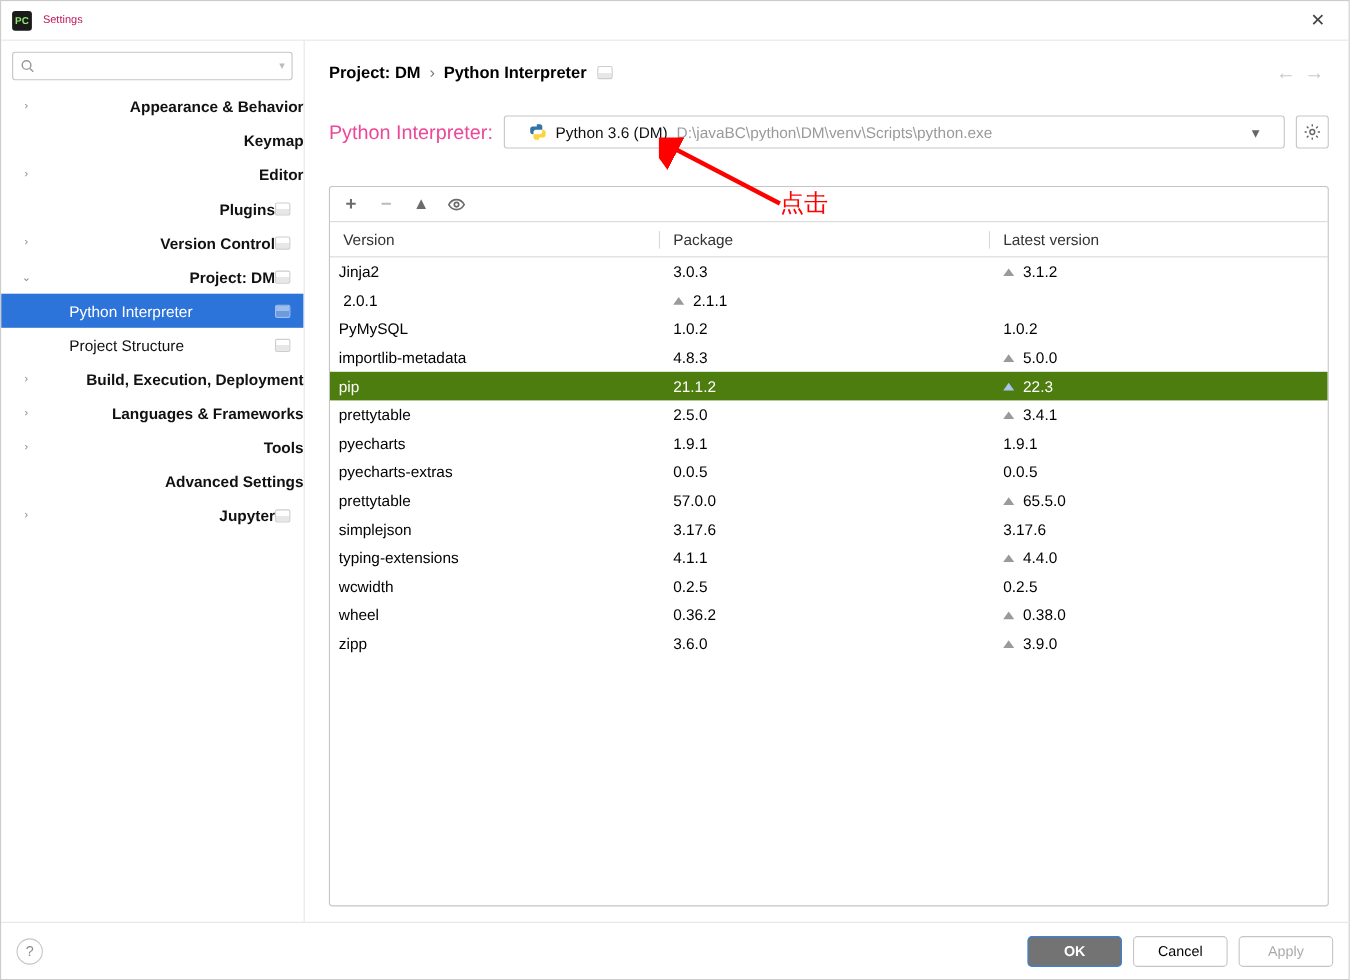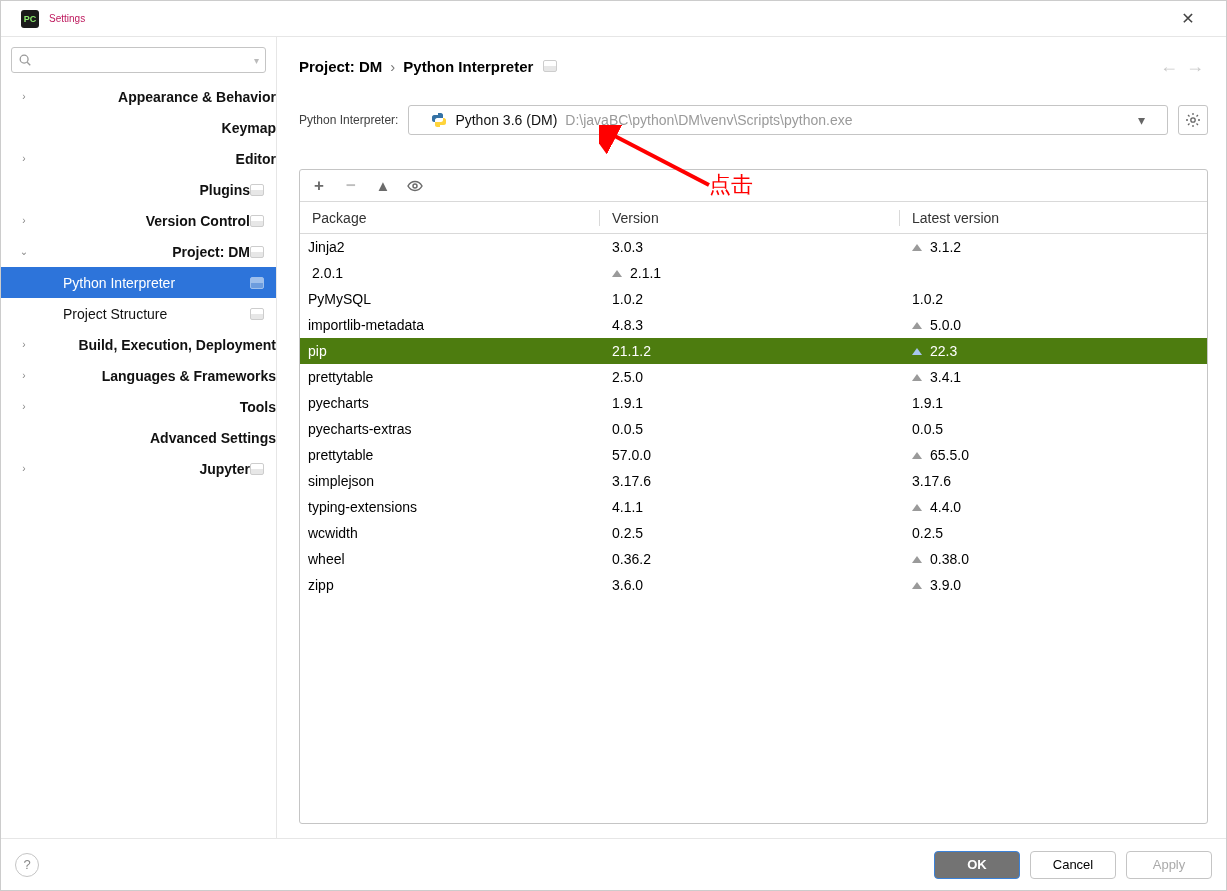--- a/index.html
+++ b/index.html
@@ -14,21 +14,21 @@
     display: flex;
     flex-direction: column;
     border: 1px solid #ccc;
   }
 
   
   .title-bar {
     height: 36px;
     display: flex;
     align-items: center;
-    padding: 0 20px;
+    padding: 0 10px;
     border-bottom: 1px solid #e6e6e6;
   }
   .title-bar .app-icon {
     width: 18px; height: 18px;
     background: #1a1a1a;
     border-radius: 3px;
     display: inline-flex;
     align-items: center;
     justify-content: center;
     margin-right: 10px;
@@ -144,21 +144,21 @@
   }
   .crumb-row .spacer { flex: 1; }
   .nav-arrow { color: #c9c9c9; font-size: 18px; padding: 0 4px; cursor: pointer; }
 
   .interp-row {
     display: flex;
     align-items: center;
     gap: 10px;
     margin-bottom: 16px;
   }
-  .interp-label { font-size: 12px; color: #404040; white-space: nowrap; }
+  .interp-label { font-size: 18px; color: #ec4899; white-space: nowrap; }
   .interp-select {
     flex: 1;
     height: 30px;
     border: 1px solid #c5c5c5;
     border-radius: 3px;
     display: flex;
     align-items: center;
     padding: 0 22px;
     gap: 8px;
     font-size: 14px;
@@ -423,22 +423,22 @@
           </span>
         <span class="tool-btn">▲</span>
         <span class="tool-btn">
           <svg width="16" height="16" viewBox="0 0 16 16" fill="none" stroke="#6b6b6b" stroke-width="1.5">
             <path d="M1 8s2.5-4.5 7-4.5S15 8 15 8s-2.5 4.5-7 4.5S1 8 1 8z"></path>
               <circle cx="8" cy="8" r="2"></circle>
           </svg>
         </span>
       </div>
       <div class="pkg-header-row">
+        <div class="col c2">Version</div>
         <div class="col c1">Package</div>
-        <div class="col c2">Version</div>
         <div class="col c3">Latest version</div>
       </div>
       <div class="pkg-body" id="pkg-body">
           <div class="pkg-row">
             <div class="col c1">Jinja2</div>
             <div class="col c2">3.0.3</div>
             <div class="col c3">
               <span class="up-tri"></span>
               <span>3.1.2</span>
             </div>

